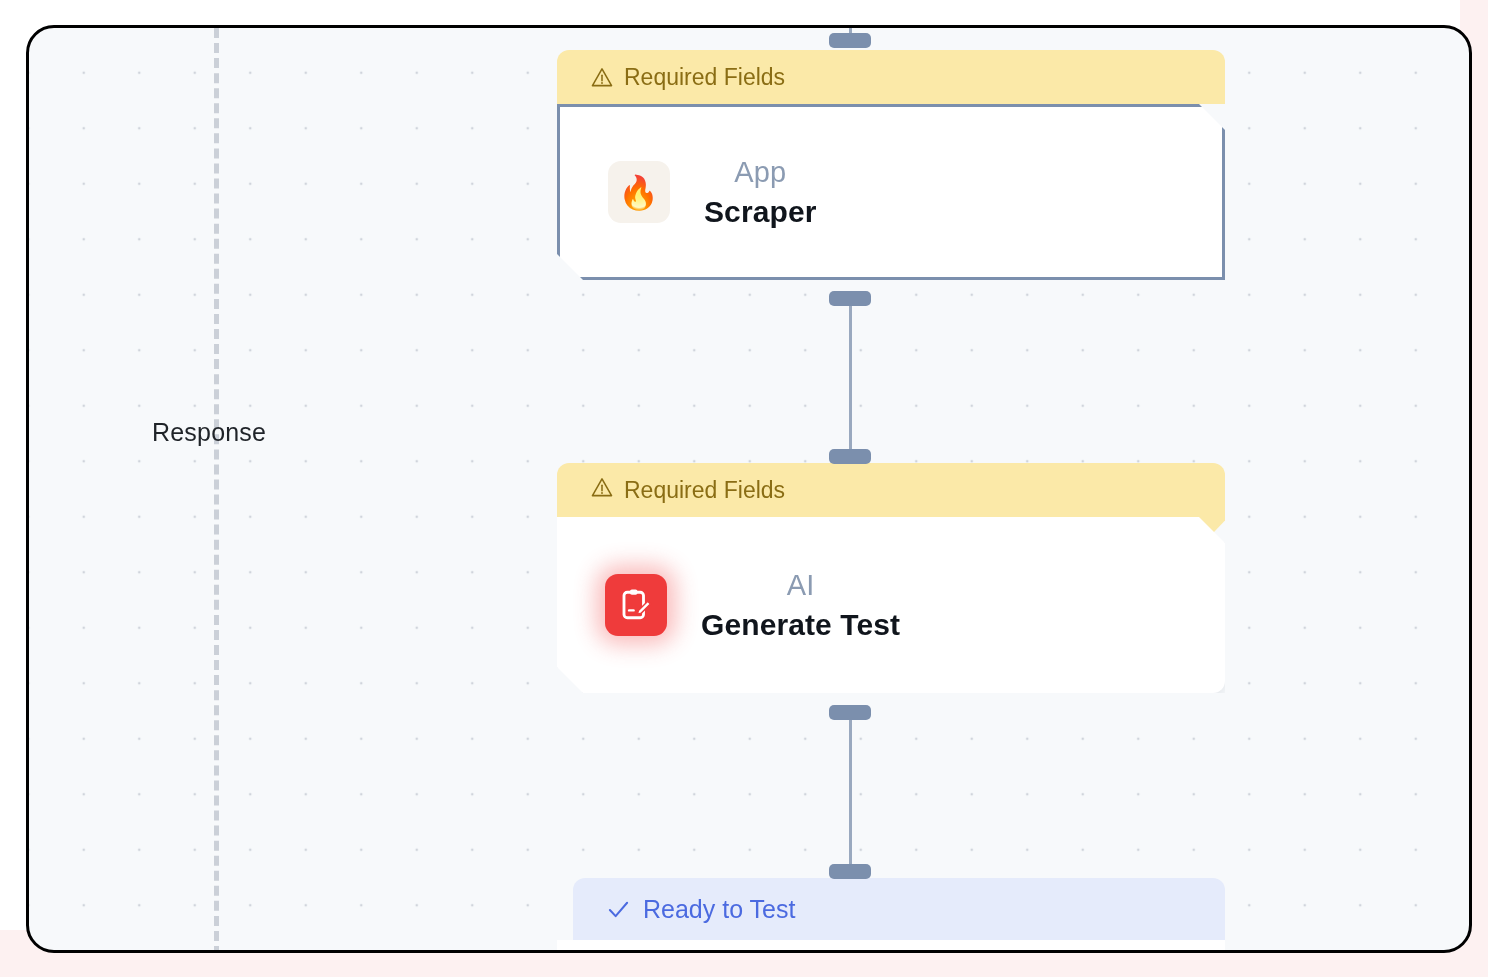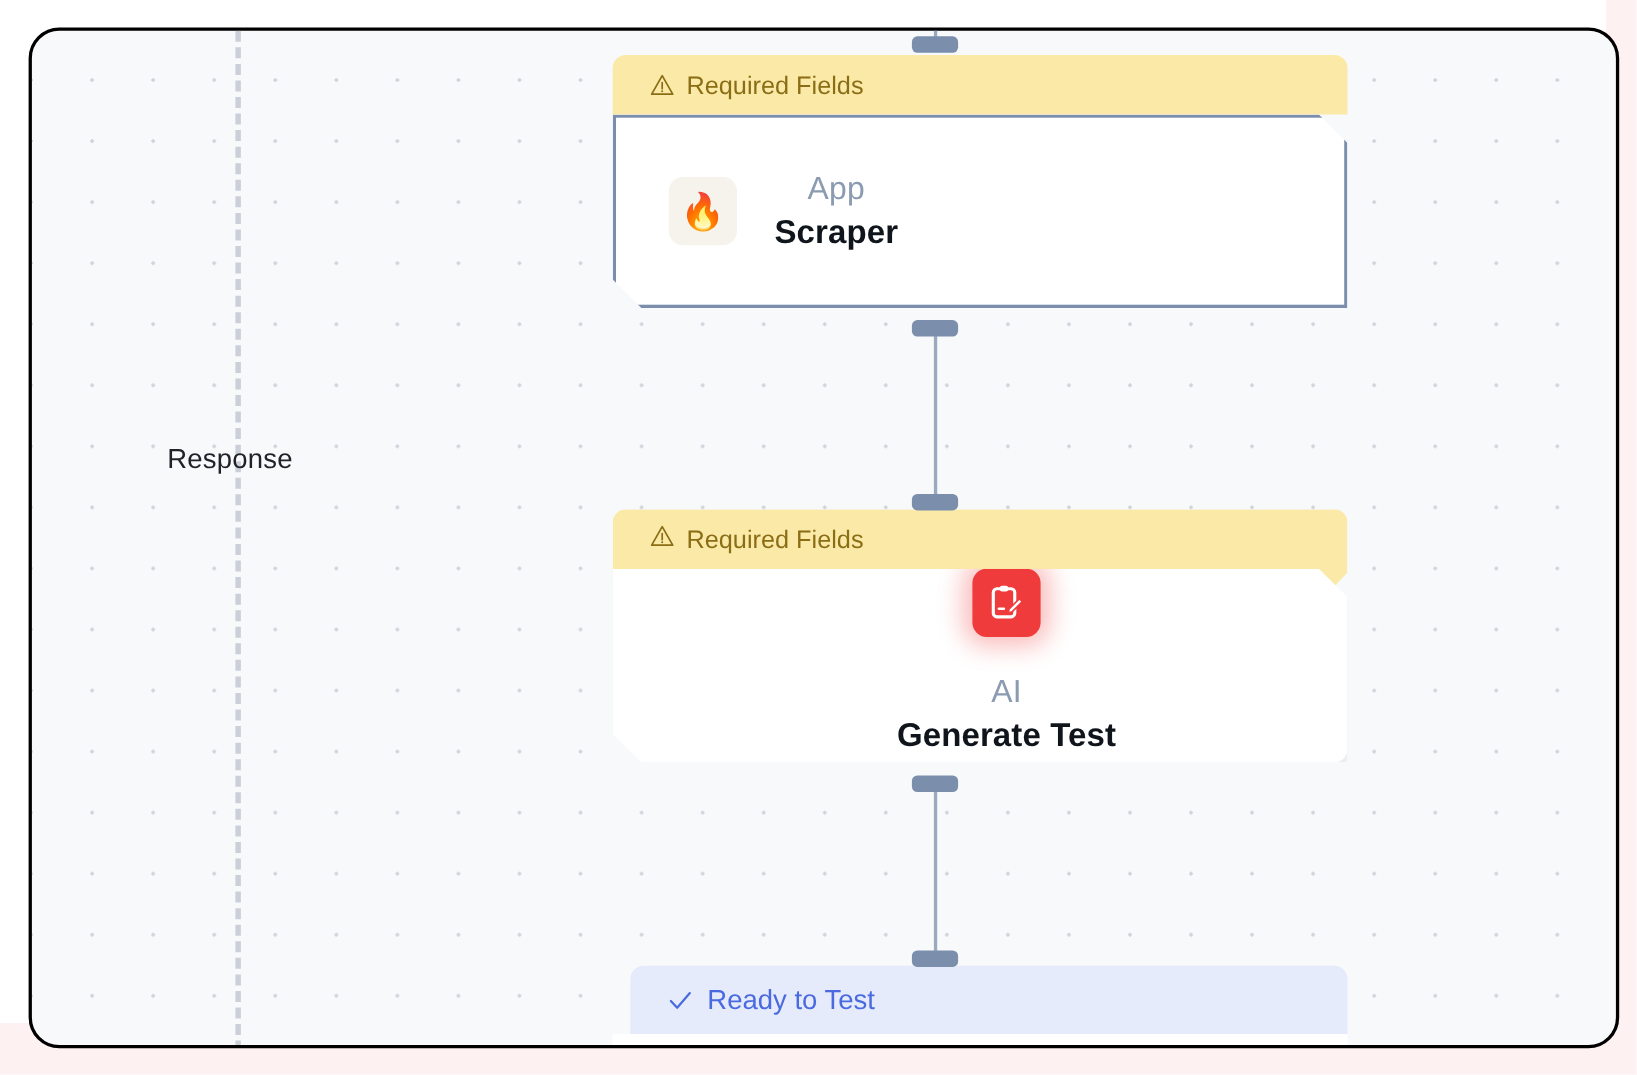--- a/index.html
+++ b/index.html
@@ -66,21 +66,21 @@
     top: 0;
     width: 0;
     height: 928px;
     border-left: 5px dashed #cbd0d8;
   }
 
   
   #lane-label {
     position: absolute;
     left: 123px;
-    top: 375px;
+    top: 390px;
     font-size: 25px;
     color: #1f2328;
     letter-spacing: .2px;
     white-space: nowrap;
   }
 
   
   .handle {
     position: absolute;
     width: 42px;
@@ -141,21 +141,20 @@
     border: 3px solid #7b8fad;
     clip-path: polygon(0 0, calc(100% - 26px) 0, 100% 26px, 100% 100%,
                        26px 100%, 0 calc(100% - 26px));
     background: #ffffff;
   }
   .node-card.plain {
     border-radius: 0 0 12px 12px;
     clip-path: polygon(0 0, calc(100% - 26px) 0, 100% 26px, 100% 100%,
                        26px 100%, 0 calc(100% - 26px));
     box-shadow: 0 4px 12px rgba(40,55,80,.10);
-    flex-direction: column;
   }
 
   
   .node-icon-tile {
     width: 62px; height: 62px;
     border-radius: 13px;
     display: flex; align-items: center; justify-content: center;
     flex: 0 0 auto;
   }
   .tile-scraper { background: #f6f2ec; font-size: 33px; line-height: 1; }

